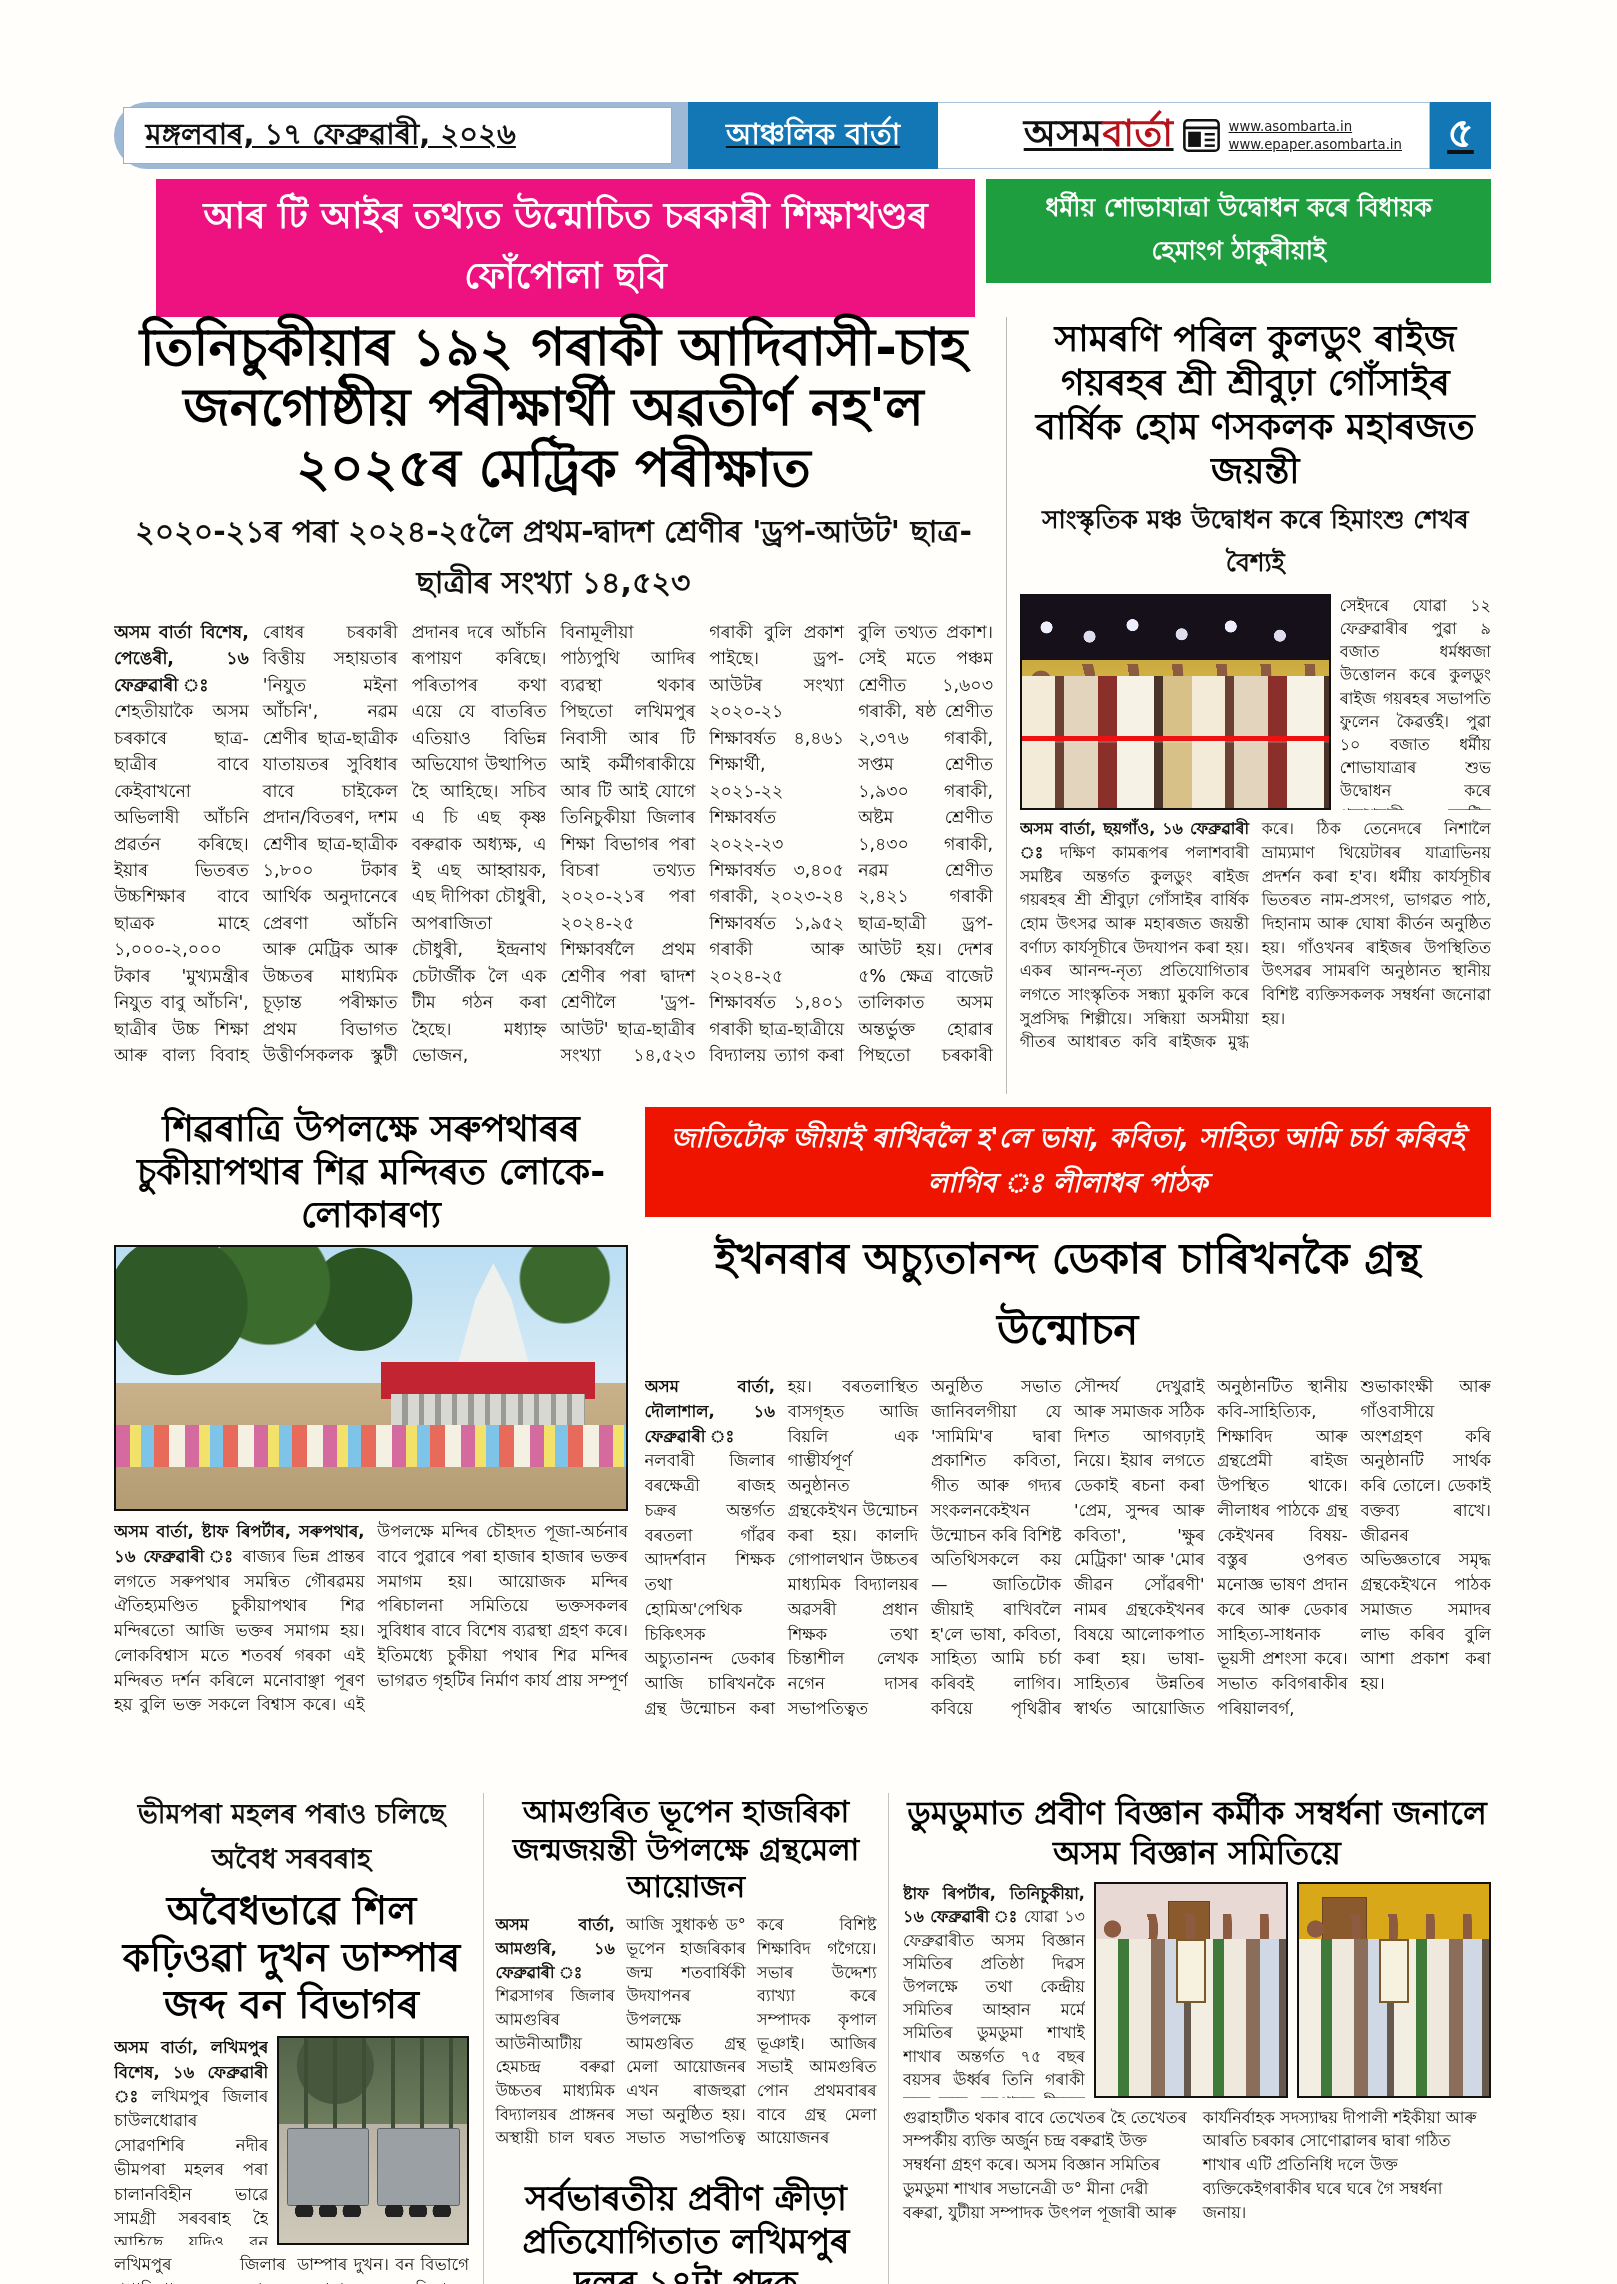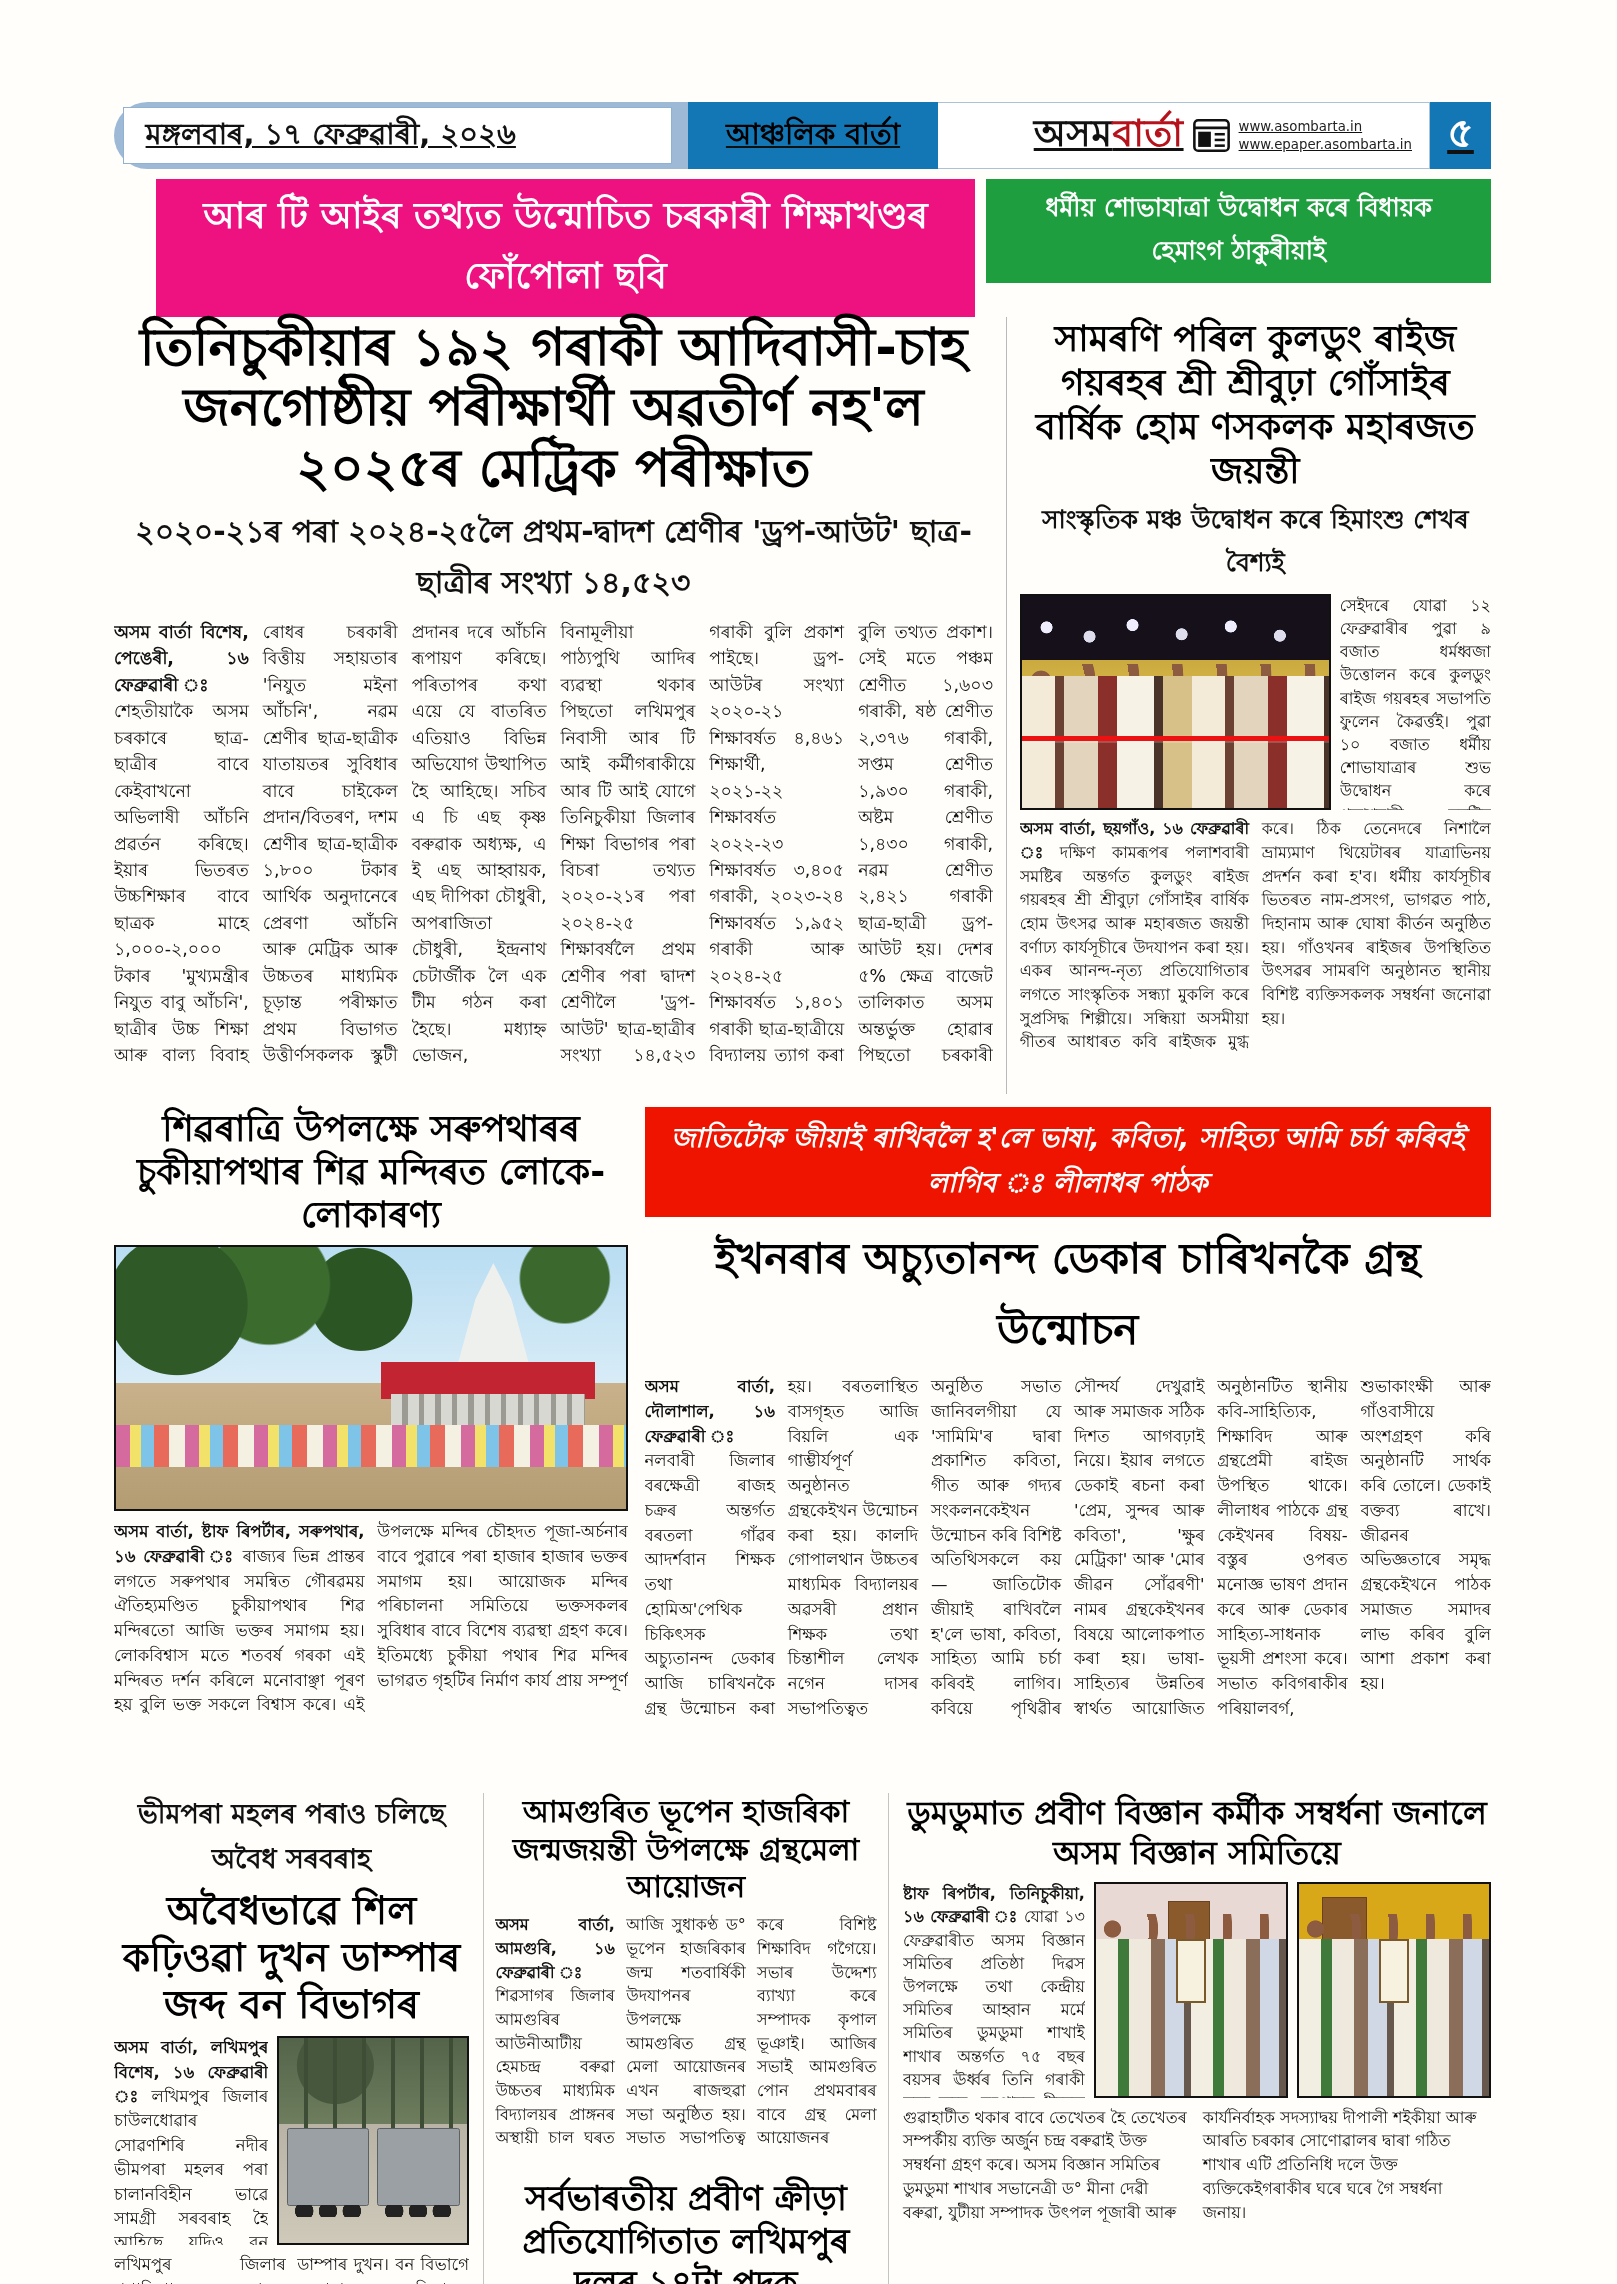--- a/index.html
+++ b/index.html
@@ -6,24 +6,24 @@
   html,body { background:#e8e8e8; }
   body { font-family: "DejaVu Sans", sans-serif; }
   .sheet{ width:1618px; height:2284px; background:#fffefb; margin:0 auto; position:relative;
           padding:102px 127px 0 114px; overflow:hidden; color:#111; }
 
   
   .topbar{ display:flex; align-items:stretch; gap:0; height:67px;text-decoration:underline; }
   .date-pill{ flex:0 0 558px; background:#9db9d6; border-radius:38px 0 0 38px; padding:5px 0 5px 9px; display:flex; }
   .date-pill .inner{ background:#fff; border:1.3px solid #8fb2d2; flex:1; display:flex; align-items:center;
                      padding-left:21.6px; font-size:29px; font-weight:bold; }
-  .section-tab{ flex:0 0 266px; background:#1377b5; color:#000000; display:flex; align-items:center; justify-content:center;
+  .section-tab{ flex:0 0 266px; background:#1377b5; color:#ffffff; display:flex; align-items:center; justify-content:center;
                 font-size:29px; font-weight:bold; border-left:16.5px solid #9db9d6; }
   .mast-zone{ flex:1; background:#fff; border:1.9px solid #a9c2da; border-left:none; display:flex; align-items:center;
-              justify-content:flex-end; gap:9px; padding-right:17px; }
+              justify-content:flex-end; gap:9px; padding-right:27px; }
   .mh{ font-size:37px; font-weight:bold; letter-spacing:0.6px; }
   .mh-red{ color:#b5121b; }
   .epaper-icon{ width:37px; height:33px; flex:0 0 auto; }
   .sites{ font-size:13.3px; line-height:1.35; color:#222; }
   .sites span{ display:block; }
   .pageno{ flex:0 0 61px; background:#1377b5; color:#fff; font-size:41px; display:flex; align-items:center;
            justify-content:center; font-weight:bold; }
 
   
   .banner-row{ display:flex; gap:11.4px; margin-top:10px; align-items:flex-start; }

